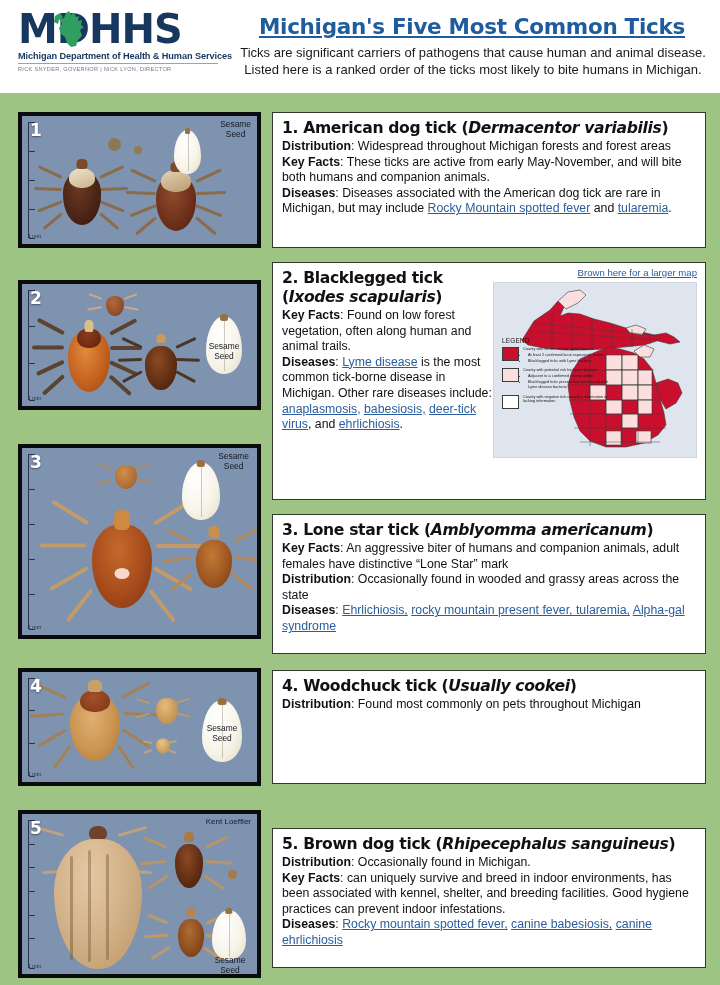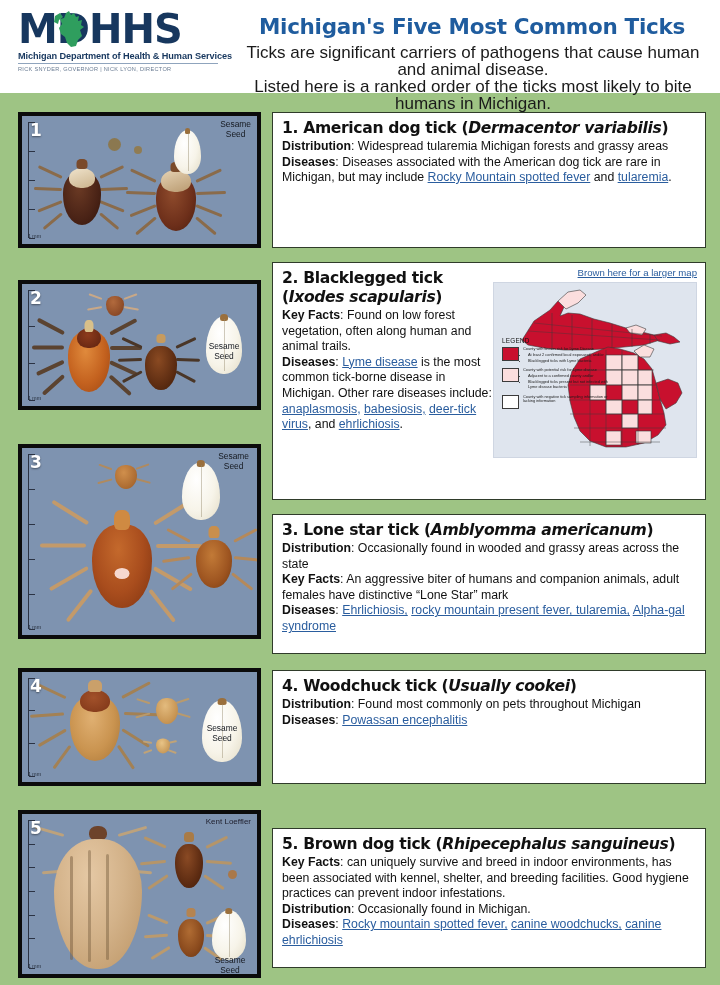--- a/index.html
+++ b/index.html
@@ -78,29 +78,30 @@
   .header-title {
     position: absolute;
     left: 236px;
     top: 14px;
     width: 472px;
     text-align: center;
     font-family: "DejaVu Sans", sans-serif;
     font-size: 21.5px;
     font-weight: bold;
     color: #1f5c9e;
+    text-decoration: underline;
     letter-spacing: -0.3px;
   }
   .header-sub {
     position: absolute;
     left: 236px;
     top: 44px;
     width: 474px;
     text-align: center;
-    font-size: 17px;
+    font-size: 13px;
     color: #1a1a1a;
     line-height: 17px;
   }
 
   
   .photo {
     position: absolute;
     box-sizing: border-box;
     border: 4px solid #0b0b0b;
     background: #7e93b0;
@@ -595,21 +596,22 @@
       <div style="position:absolute;left:206px;top:56px;width:9px;height:9px;border-radius:50%;background:#a9784a;"></div>
     </div>
   </div>
 
   <div class="card" style="left:272px; top:112px; width:434px; height:136px;">
     <h2>
       <span>1.</span>
       <span>American dog tick</span>
       (<em>Dermacentor variabilis</em>)
     </h2>
-    <p><b>Distribution</b>: <span>Widespread tularemia Michigan forests and grassy areas</span></p>
+    <p><b>Distribution</b>: <span>Widespread throughout Michigan forests and forest areas</span></p>
+    <p><b>Key Facts</b>: <span>These ticks are active from early May-November, and will bite both humans and companion animals.</span></p>
     <p><b>Diseases</b>: <span>Diseases associated with the American dog tick are rare in Michigan, but may include </span><a class="lnk" href="#">Rocky Mountain spotted fever</a><span> and </span><a class="lnk" href="#">tularemia</a><span>.</span></p>
   </div>
 
   <div class="card two-col" style="left:272px; top:262px; width:434px; height:238px;">
 
     <a class="maplink" href="#">Brown here for a larger map</a>
 
     <div class="mapbox">
       <svg class="mi-map-svg" width="204" height="176" viewBox="0 0 204 176">
         <rect width="204" height="176" fill="#dfe5ee"></rect>
@@ -695,39 +697,38 @@
       <p><b>Diseases</b>: <a class="lnk" href="#">Lyme disease</a><span> is the most common tick-borne disease in Michigan.  Other rare diseases include: </span><a class="lnk" href="#">anaplasmosis,</a> <a class="lnk" href="#">babesiosis,</a> <a class="lnk" href="#">deer-tick virus</a><span>, and </span><a class="lnk" href="#">ehrlichiosis</a><span>.</span></p>
     </div>
   </div>
 
   <div class="card" style="left:272px; top:514px; width:434px; height:140px;">
     <h2>
       <span>3.</span>
       <span>Lone star tick</span>
       (<em>Amblyomma americanum</em>)
     </h2>
+    <p><b>Key Facts</b>: <span>An aggressive biter of humans and companion animals, adult females have distinctive “Lone Star” mark</span></p>
     <p><b>Distribution</b>: <span>Occasionally found in wooded and grassy areas across the state</span></p>
-    <p><b>Key Facts</b>: <span>An aggressive biter of humans and companion animals, adult females have distinctive “Lone Star” mark</span></p>
     <p><b>Diseases</b>: <a class="lnk" href="#">Ehrlichiosis,</a> <a class="lnk" href="#">rocky mountain present fever, tularemia,</a> <a class="lnk" href="#">Alpha-gal syndrome</a></p>
   </div>
 
   <div class="card" style="left:272px; top:670px; width:434px; height:114px;">
     <h2>
       <span>4.</span>
       <span>Woodchuck tick</span>
       (<em>Usually cookei</em>)
     </h2>
     <p><b>Distribution</b>: <span>Found most commonly on pets throughout Michigan</span></p>
-    <p><b>Diseases</b>: <a class="lnk" href="#">Powassan encephalitis</a></p>
   </div>
 
   <div class="card" style="left:272px; top:828px; width:434px; height:140px;">
     <h2>
       <span>5.</span>
       <span>Brown dog tick</span>
       (<em>Rhipecephalus sanguineus</em>)
     </h2>
+    <p><b>Distribution</b>: <span>Occasionally found in Michigan.</span></p>
     <p><b>Key Facts</b>: <span>can uniquely survive and breed in indoor environments, has been associated with kennel, shelter, and breeding facilities.  Good hygiene practices can prevent indoor infestations.</span></p>
-    <p><b>Distribution</b>: <span>Occasionally found in Michigan.</span></p>
-    <p><b>Diseases</b>: <a class="lnk" href="#">Rocky mountain spotted fever,</a> <a class="lnk" href="#">canine woodchucks,</a> <a class="lnk" href="#">canine ehrlichiosis</a></p>
+    <p><b>Diseases</b>: <a class="lnk" href="#">Rocky mountain spotted fever,</a> <a class="lnk" href="#">canine babesiosis,</a> <a class="lnk" href="#">canine ehrlichiosis</a></p>
   </div>
 
 </div>
 
 </body></html>

